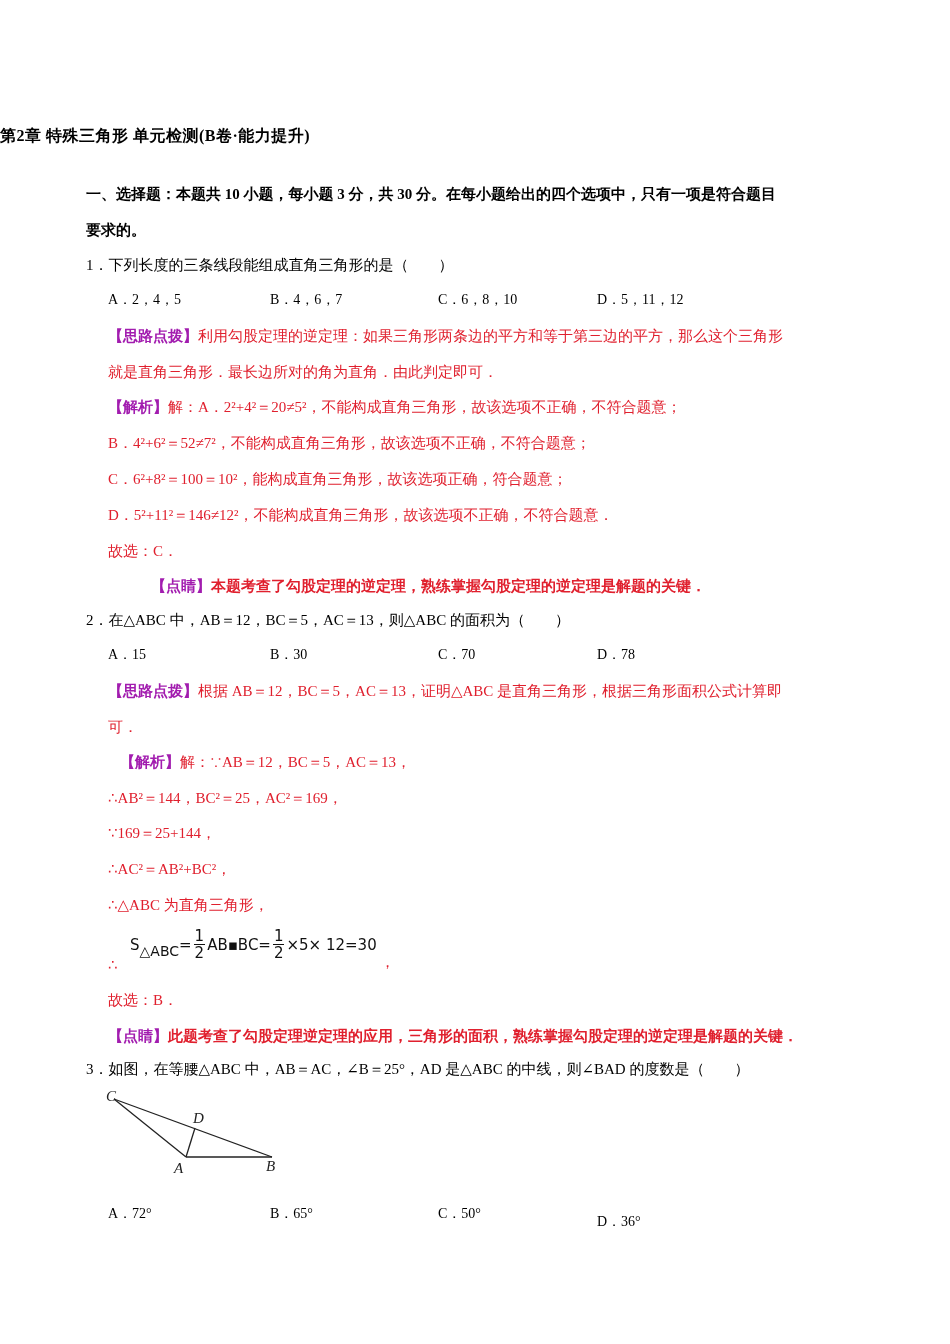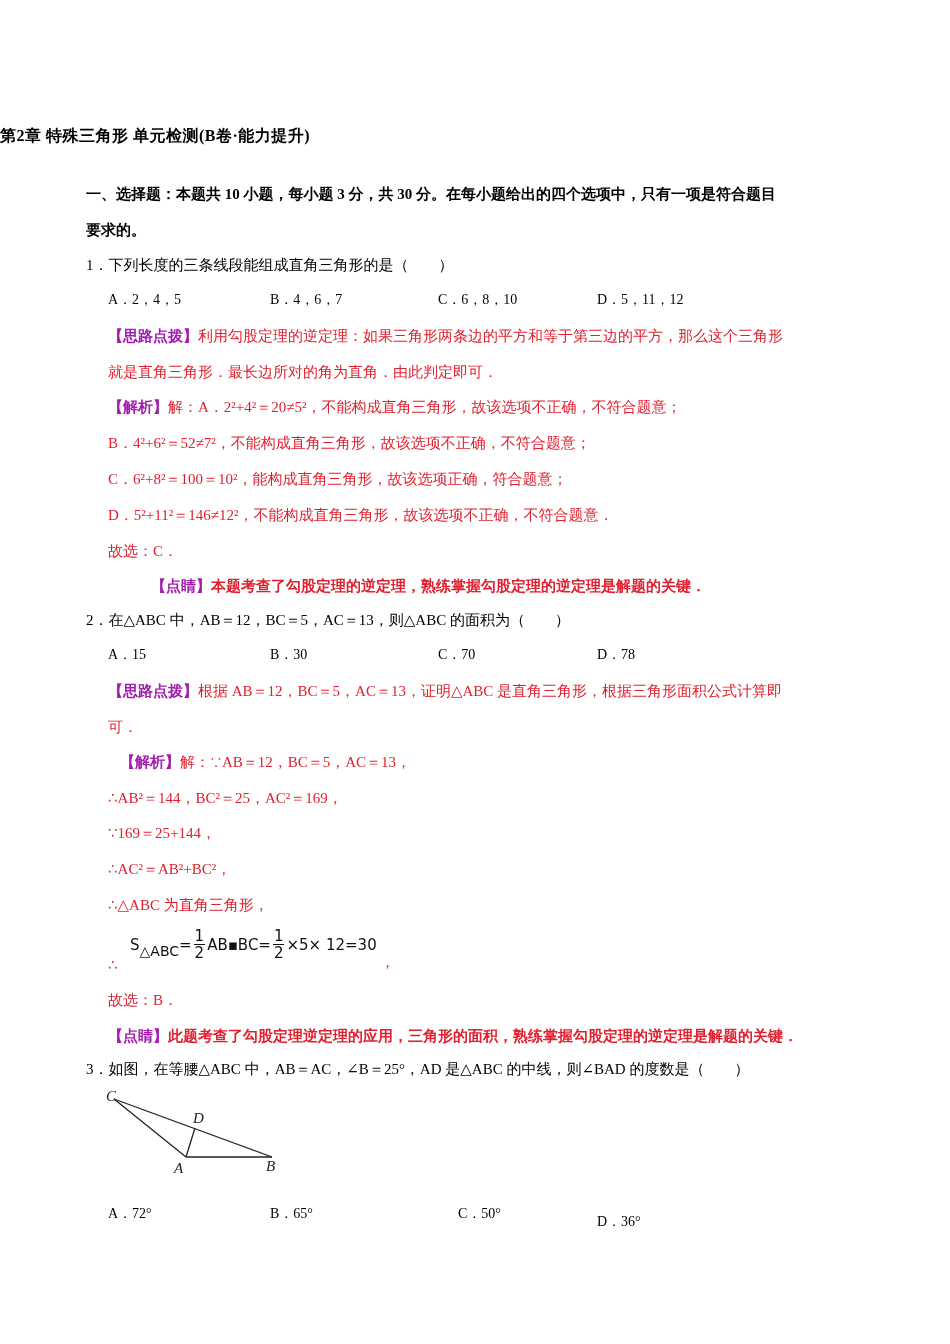--- a/index.html
+++ b/index.html
@@ -104,16 +104,16 @@
     <line x1="86" y1="70" x2="172" y2="70" stroke="#222" stroke-width="1.3"></line>
     <line x1="86" y1="70" x2="95" y2="41" stroke="#222" stroke-width="1.3"></line>
     <text x="6" y="14">C</text>
     <text x="93" y="36">D</text>
     <text x="74" y="86">A</text>
     <text x="166" y="84">B</text>
   </svg>
 
   <div class="opt" style="left:108px; top:1205px;">A．72°</div>
   <div class="opt" style="left:270px; top:1205px;">B．65°</div>
-  <div class="opt" style="left:458px; top:1205px;text-align:right;">C．50°</div>
+  <div class="opt" style="left:438px; top:1205px;text-align:right;">C．50°</div>
   <div class="opt" style="left:597px; top:1205px;margin-top:8px;">D．36°</div>
 
 </div>
 
 </body></html>

